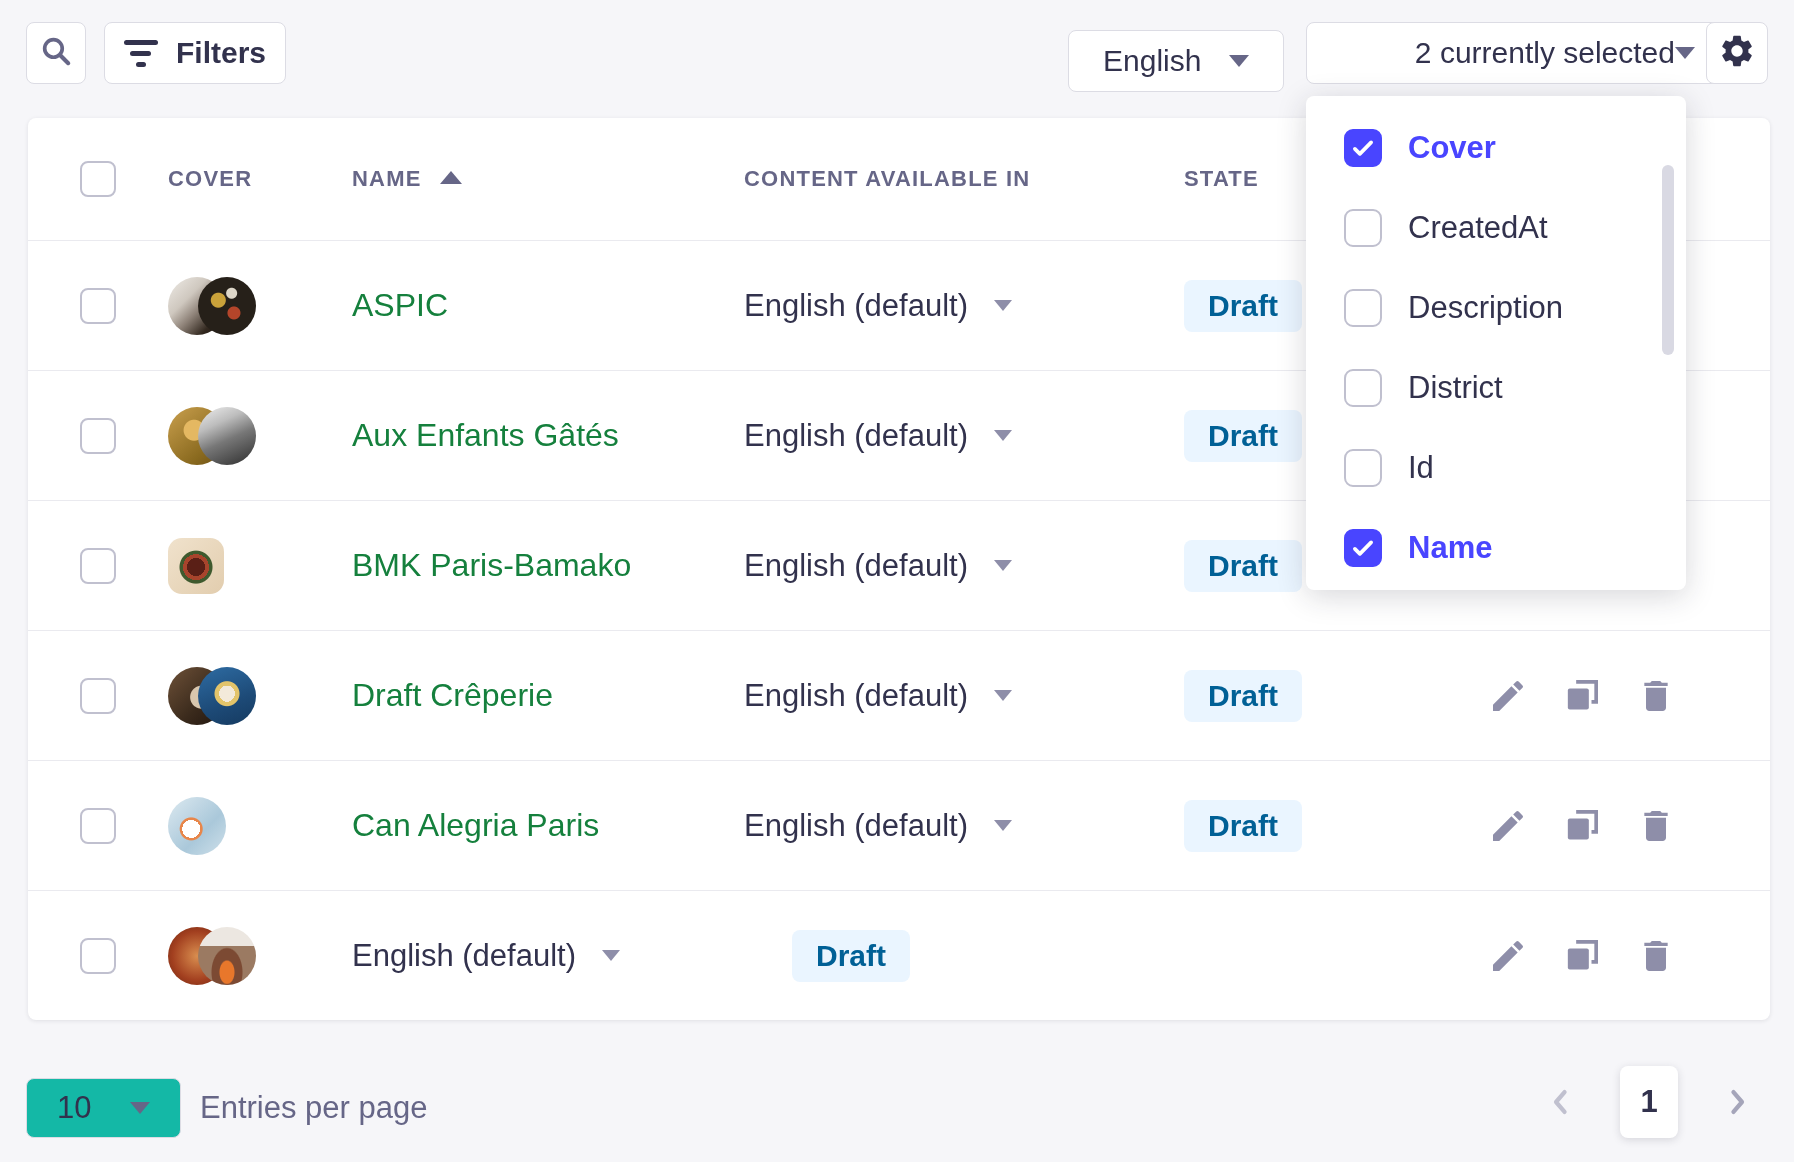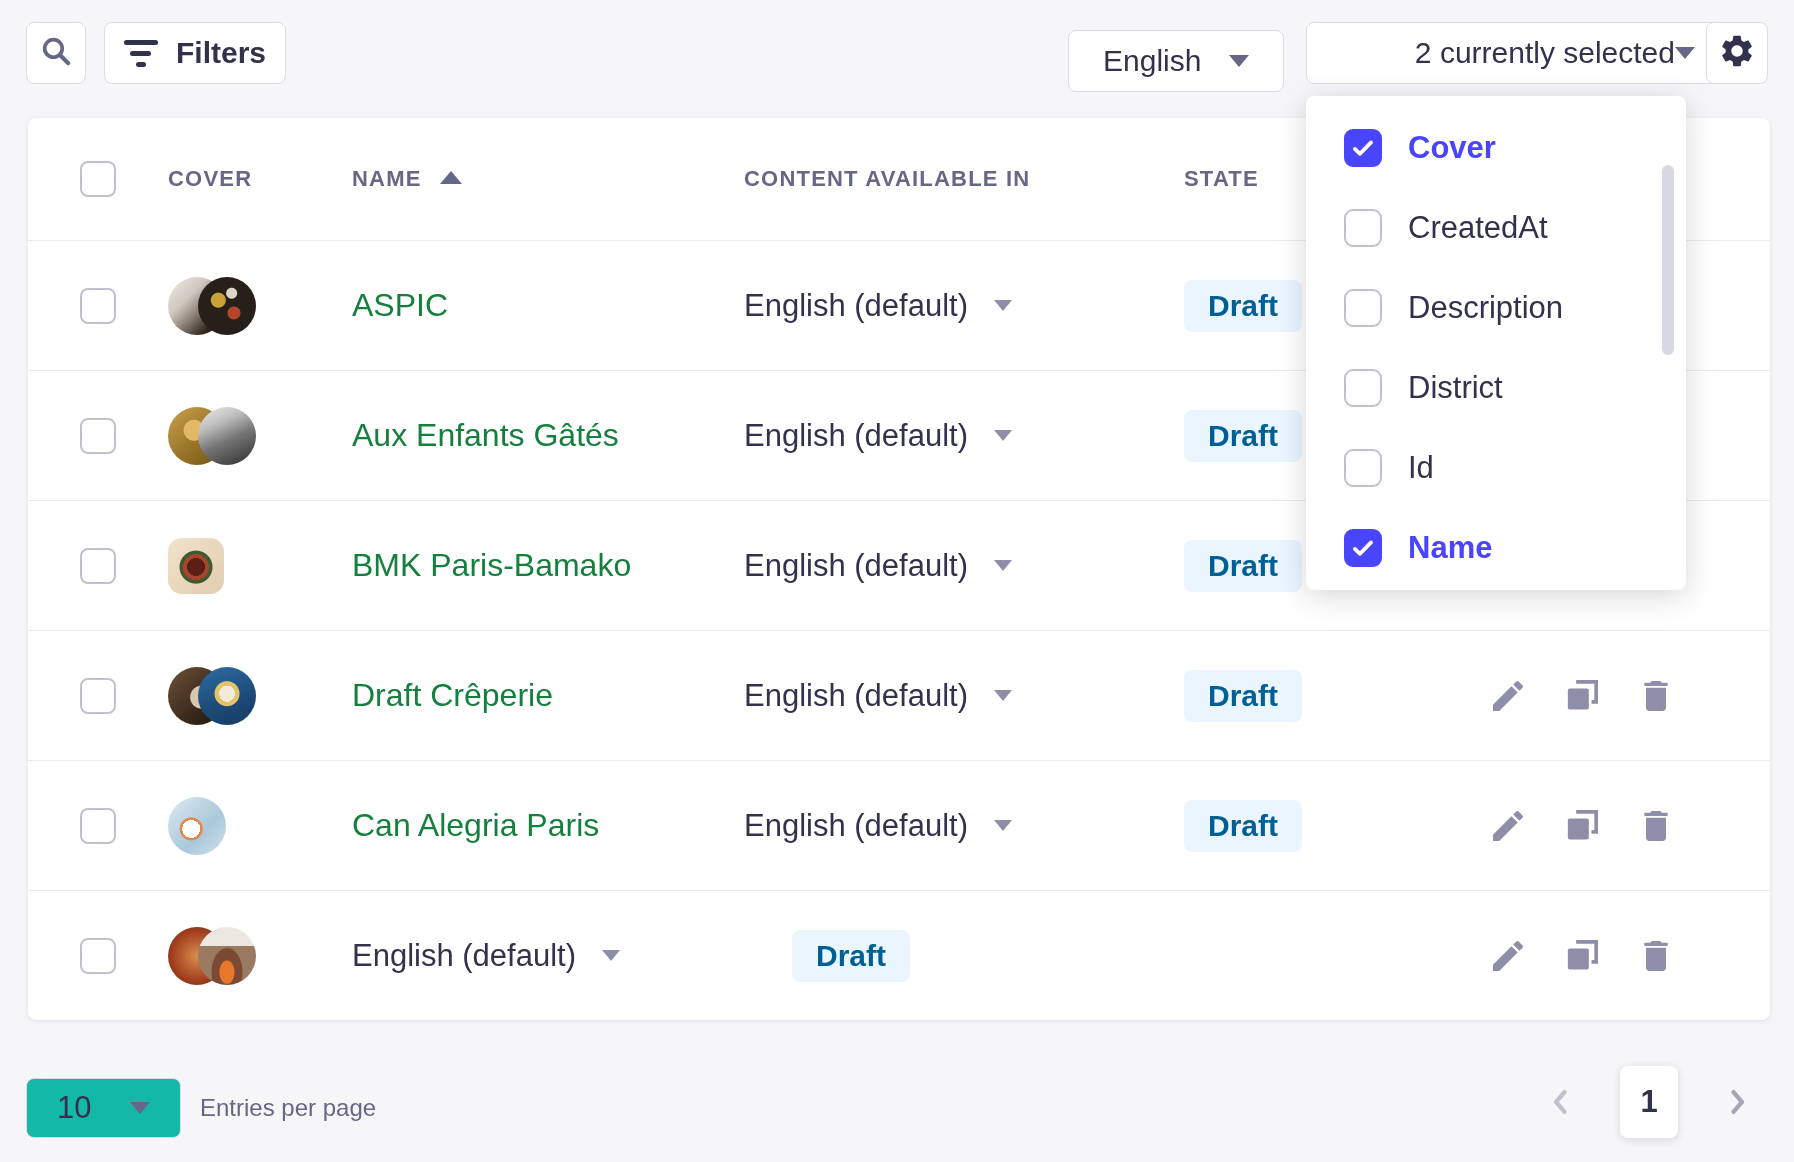--- a/index.html
+++ b/index.html
@@ -61,21 +61,21 @@
   .dd-box{width:38px;height:38px;border:2px solid #C0C0CF;border-radius:9px;background:#fff;display:flex;align-items:center;justify-content:center;flex:none;}
   .dd-check{display:none;}
   .dd-item[data-checked="true"] .dd-box{background:#4945FF;border-color:#4945FF;}
   .dd-item[data-checked="true"] .dd-check{display:block;}
   .dd-label{font-size:31px;color:#32324D;}
   .dd-item[data-checked="true"] .dd-label{color:#4945FF;font-weight:700;}
   #dd-scrollbar{position:absolute;right:12px;top:69px;width:12px;height:190px;border-radius:6px;background:#D9D9E3;}
 
   
   #pagesize-select{position:absolute;left:26px;top:1078px;width:155px;height:60px;background:#14b8a6;border:1px solid #DCDCE4;border-radius:8px;display:flex;align-items:center;justify-content:space-between;padding:0 30px;font-size:31px;cursor:pointer;}
-  #entries-label{position:absolute;left:200px;top:1078px;height:60px;display:flex;align-items:center;font-size:24px;color:#666687;}
+  #entries-label{position:absolute;left:200px;top:1078px;height:60px;display:flex;align-items:center;font-size:31px;color:#666687;}
   #pagination{position:absolute;right:40px;top:1066px;display:flex;align-items:center;gap:42px;}
   .page-chevron{width:34px;height:34px;}
   #page-card{width:58px;height:72px;background:#fff;border-radius:8px;box-shadow:0 2px 8px rgba(33,33,52,.15);display:flex;align-items:center;justify-content:center;font-size:31px;font-weight:700;color:#32324D;cursor:pointer;}
 </style>
 </head>
 <body>
 
 <div id="stage">
 
   <div class="btn" id="search-btn">

